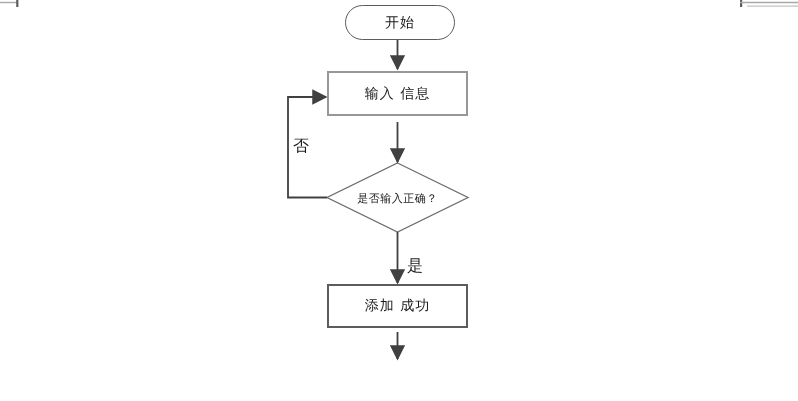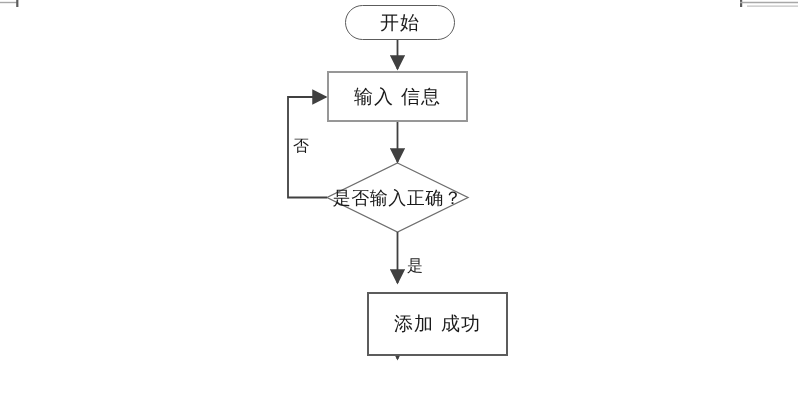--- a/index.html
+++ b/index.html
@@ -8,28 +8,28 @@
     --border-dark:#5c5c5c;
     --text:#1a1a1a;
     --bg:#ffffff;
   }
   *{margin:0;padding:0;box-sizing:border-box;}
   html,body{width:798px;height:401px;background:var(--bg);overflow:hidden;
     font-family:"DejaVu Sans","Liberation Sans",sans-serif;color:var(--text);}
   .canvas{position:relative;width:798px;height:401px;background:var(--bg);}
   svg.layer{position:absolute;left:0;top:0;width:798px;height:401px;}
   .node{position:absolute;display:flex;align-items:center;justify-content:center;
-    background:var(--bg);font-size:19px;letter-spacing:1px;text-align:right;}
+    background:var(--bg);font-size:14px;letter-spacing:1px;text-align:right;}
   .terminator{width:110px;height:35px;border:1.4px solid var(--border-dark);border-radius:17.5px;}
   .node-start{left:345px;top:5px;}
-  .node-input{left:327px;top:71px;width:141px;height:51px;border:2.4px solid var(--border-light);}
-  .node-success{left:327px;top:292px;width:141px;height:64px;border:2px solid var(--border-dark);margin-left:40px;}
+  .node-input{left:327px;top:71px;width:141px;height:45px;border:2.4px solid var(--border-light);}
+  .node-success{left:327px;top:284px;width:141px;height:44px;border:2px solid var(--border-dark);}
   .node-end{left:342px;top:360px;}
   .decision-label{position:absolute;left:327px;top:188px;width:141px;height:20px;
-    display:flex;align-items:center;justify-content:center;font-size:18px;letter-spacing:0.5px;text-align:center;}
+    display:flex;align-items:center;justify-content:center;font-size:11px;letter-spacing:0.5px;text-align:center;}
   .edge-label{position:absolute;font-size:16px;}
   .label-no{left:293px;top:136px;}
   .label-yes{left:407px;top:256px;}
 </style>
 </head>
 <body>
 
 <div class="canvas">
 
   <svg class="layer" viewBox="0 0 798 401">

